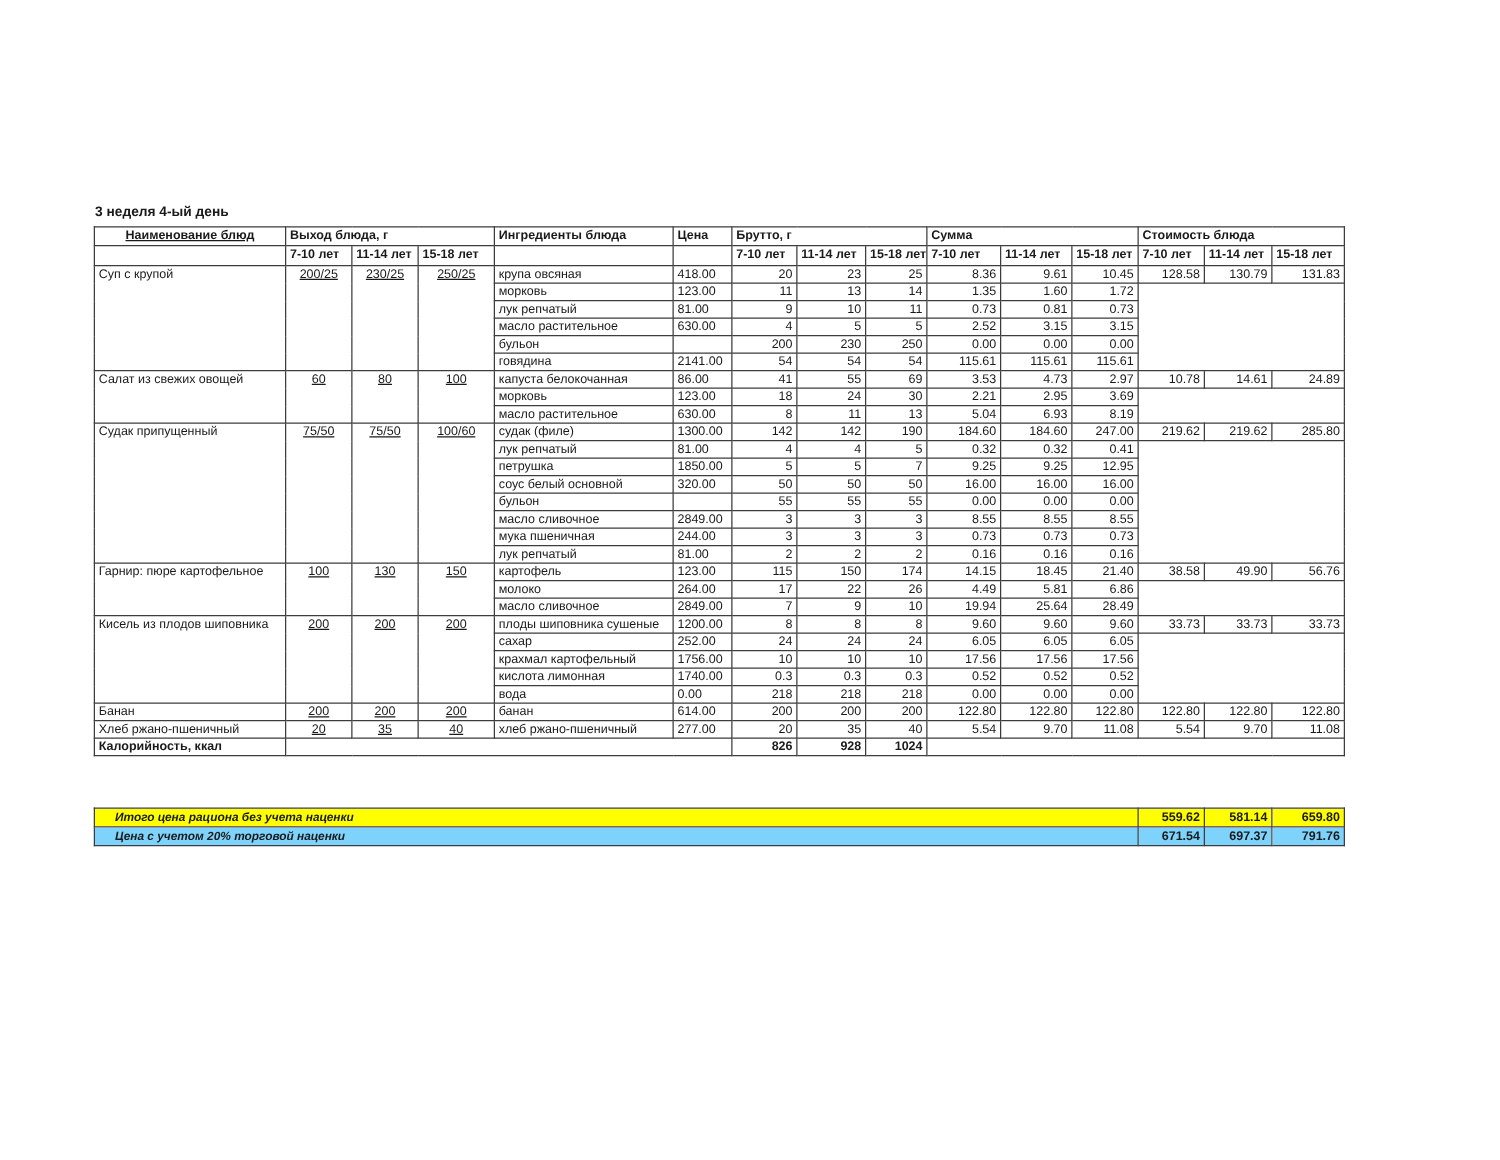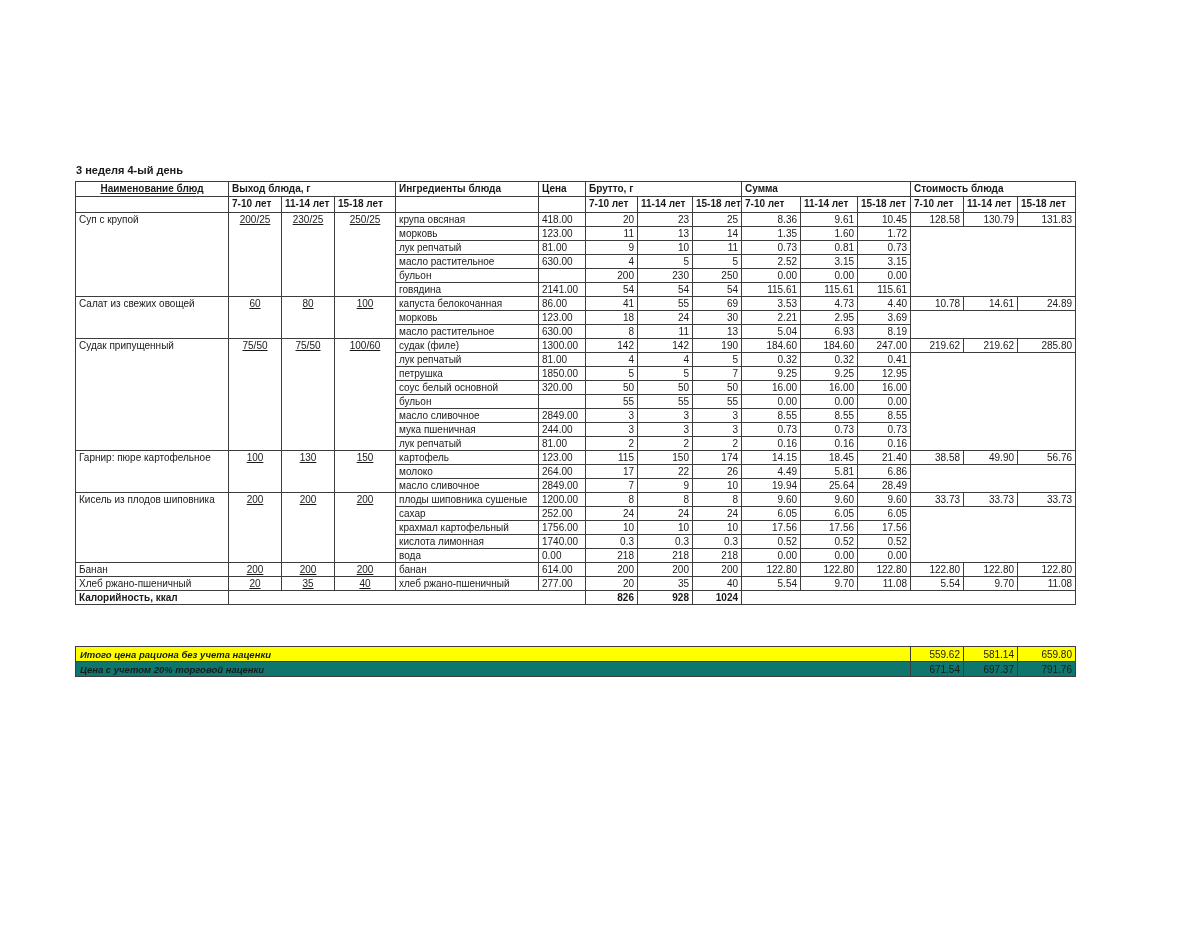--- a/index.html
+++ b/index.html
@@ -37,26 +37,26 @@
   td.filler { border: none; }  
   td.empty  { border: none; }  
   table.summary {
     position: absolute; left: 75px; top: 646px;
     border-collapse: collapse; table-layout: fixed;
     width: 1000px;
   }
   table.summary td {
     border: 1px solid #3d3d3d;
     height: 15px;
-    padding: 1px 3px 0 4px;
+    padding: 1px 3px 0 16px;
     vertical-align: middle;
     overflow: hidden; white-space: nowrap;
   }
   td.slabel { font-size: 9.5px; font-style: italic; font-weight: bold; }
-  table.summary td.num { font-size: 10px; font-weight: normal; text-align: right; }
+  table.summary td.num { font-size: 10px; font-weight: bold; text-align: right; }
 </style>
 </head>
 <body>
 
 <div class="title">3 неделя 4-ый день</div>
 
 <table class="sheet">
   <colgroup>
     <col style="width:153px">
       <col style="width:53px">
@@ -174,21 +174,21 @@
         <td class="ctr" rowspan="3">60</td>
         <td class="ctr" rowspan="3">80</td>
         <td class="ctr" rowspan="3">100</td>
         <td>капуста белокочанная</td>
         <td>86.00</td>
         <td class="num">41</td>
         <td class="num">55</td>
         <td class="num">69</td>
         <td class="num">3.53</td>
         <td class="num">4.73</td>
-        <td class="num">4.40</td>
+        <td class="num">2.97</td>
         <td class="num">10.78</td>
         <td class="num">14.61</td>
         <td class="num">24.89</td>
       </tr>
       <tr>
         <td>морковь</td>
         <td>123.00</td>
         <td class="num">18</td>
         <td class="num">24</td>
         <td class="num">30</td>
@@ -443,20 +443,20 @@
       <col style="width:54px">
       <col style="width:58px">
   </colgroup>
   <tbody>
     <tr style="background: rgb(255, 255, 0);">
       <td class="slabel">Итого цена рациона без учета наценки</td>
       <td class="num">559.62</td>
       <td class="num">581.14</td>
       <td class="num">659.80</td>
     </tr>
-    <tr style="background: #0f766e;">
+    <tr style="background: #7dd3fc;">
       <td class="slabel">Цена с учетом 20% торговой наценки</td>
       <td class="num">671.54</td>
       <td class="num">697.37</td>
       <td class="num">791.76</td>
     </tr>
   </tbody>
 </table>
 
 </body></html>

